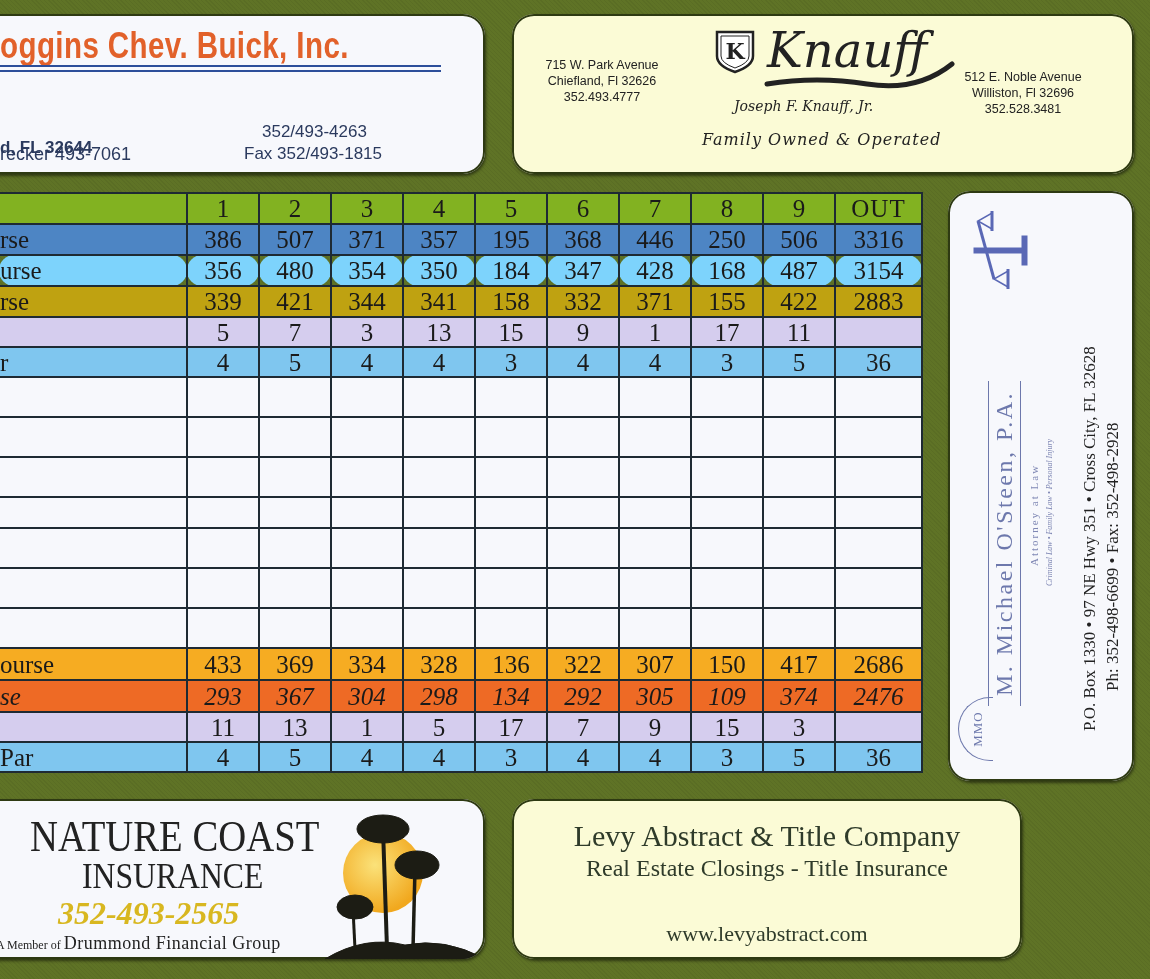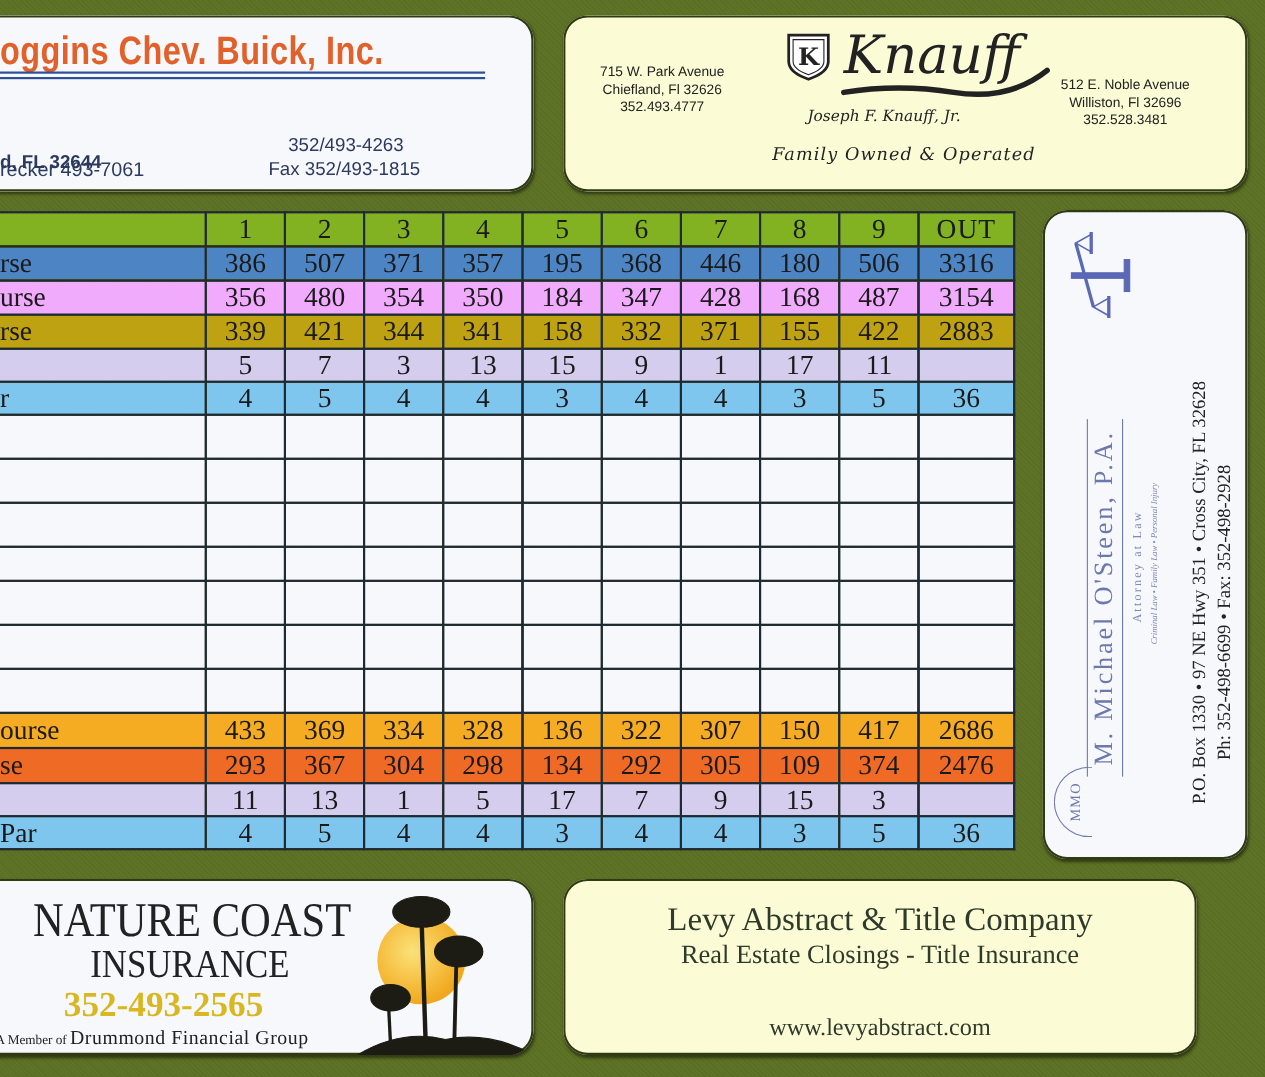--- a/index.html
+++ b/index.html
@@ -41,51 +41,51 @@
   
   #score { position:absolute; left:-2px; top:192px; width:923px; border-collapse:collapse; table-layout:fixed; }
   #score td { border:2px solid #1e2a33; text-align:center; padding:0; font-size:25px; line-height:1; color:#1a1a1a; overflow:hidden; white-space:nowrap; }
   #score td.lbl { text-align:left; padding-left:0; }
   #score col.c0 { width:188px; }
   #score col.ch { width:72px; }
   #score col.co { width:87px; }
   tr.hdr td { background:#82b221; height:29px; }
   tr.hdr td.out { font-size:17px; font-variant:small-caps; letter-spacing:1px;margin-left:32px; }
   tr.blue td { background:#4d85c4; color:#fff; height:29px; }
-  tr.white td { background:#f0abfc; height:29px; }
+  tr.white td { background:#7dd3fc; height:29px;border-radius:15px; }
   tr.gold td { background:#bfa211; height:29px; }
   tr.lav td { background:#d5cdee; height:28px; }
   tr.sky td { background:#7fc6ef; height:28px; }
   tr.blank td { background:#f7f8fc; height:38px; }
   tr.blank td.short { height:29px; }
   tr.orange td { background:#f6ac22; height:30px; }
-  tr.red td { background:#ee6a25; color:#fff; height:30px; }
+  tr.red td { background:#ee6a25; color:#fff; height:30px;font-style:italic; }
 
   
   #attorney { left:948px; top:191px; width:186px; height:590px; }
   #attorney .rot { position:absolute; left:0; top:0; width:590px; height:186px; transform-origin:0 0; transform:translate(0,590px) rotate(-90deg); }
   #attorney .scales { position:absolute; left:490px; top:16px; width:80px; height:70px; }
   #attorney .name { position:absolute; left:75px; top:40px; font-size:24px; color:#6d78ac; letter-spacing:2.5px; white-space:nowrap; border-top:1px solid #6d78ac; border-bottom:1px solid #6d78ac; padding:2px 10px; }
   #attorney .mmo { position:absolute; left:20px; top:10px; width:62px; height:34px; border:1px solid #6d78ac; border-bottom:none; border-radius:32px 32px 0 0; font-size:13px; color:#6d78ac; text-align:center; line-height:38px; letter-spacing:1px; }
   #attorney .att { position:absolute; left:215px; top:80px; font-size:11px; color:#7f87b4; letter-spacing:2px; white-space:nowrap; }
   #attorney .prac { position:absolute; left:195px; top:97px; font-size:8px; font-style:italic; color:#7f87b4; white-space:nowrap; }
   #attorney .addr { position:absolute; left:50px; top:132px; font-size:17px; color:#222; white-space:nowrap; }
   #attorney .phone { position:absolute; left:90px; top:155px; font-size:17px; color:#222; white-space:nowrap; }
 
   
   #nature { left:-30px; top:799px; width:515px; height:160px; }
   #nature .t1 { position:absolute; left:60px; top:12px; font-size:44px; color:#222; white-space:nowrap; transform:scaleX(0.88); transform-origin:left; }
   #nature .t2 { position:absolute; left:112px; top:56px; font-size:36px; color:#222; white-space:nowrap; transform:scaleX(0.88); transform-origin:left; }
-  #nature .ph { position:absolute; left:88px; top:96px; font-size:32px; font-weight:bold; color:#d8b720; white-space:nowrap; }
+  #nature .ph { position:absolute; left:88px; top:96px; font-size:32px; font-weight:bold; color:#d8b720; white-space:nowrap;font-style:italic; }
   #nature .mem { position:absolute; left:26px; top:134px; font-size:12px; color:#222; white-space:nowrap; }
   #nature .mem b { font-size:18px; font-weight:normal; letter-spacing:0.5px; }
   #nature .art { position:absolute; left:355px; top:0; width:160px; height:160px; }
 
   
-  #levy { left:512px; top:799px; width:576px; height:160px; background:#fbfbd6; }
+  #levy { left:512px; top:799px; width:510px; height:160px; background:#fbfbd6; }
   #levy .t { position:absolute; left:0; width:100%; text-align:center; color:#2f3b2a; white-space:nowrap; }
 </style>
 </head>
 <body>
 
 <div class="card" id="goggins">
   <div class="title">oggins Chev. Buick, Inc.</div>
   <div class="rule" style="top:51px"></div>
   <div class="rule" style="top:56px;height:1.5px"></div>
   <div class="l1">d, FL 32644</div>
@@ -148,21 +148,21 @@
       </tr>
       <tr class="blue">
         <td class="lbl">rse</td>
         <td>386</td>
         <td>507</td>
         <td>371</td>
         <td>357</td>
         <td>195</td>
         <td>368</td>
         <td>446</td>
-        <td>180</td>
+        <td>250</td>
         <td>506</td>
         <td>3316</td>
       </tr>
       <tr class="white">
         <td class="lbl">urse</td>
         <td>356</td>
         <td>480</td>
         <td>354</td>
         <td>350</td>
         <td>184</td>

